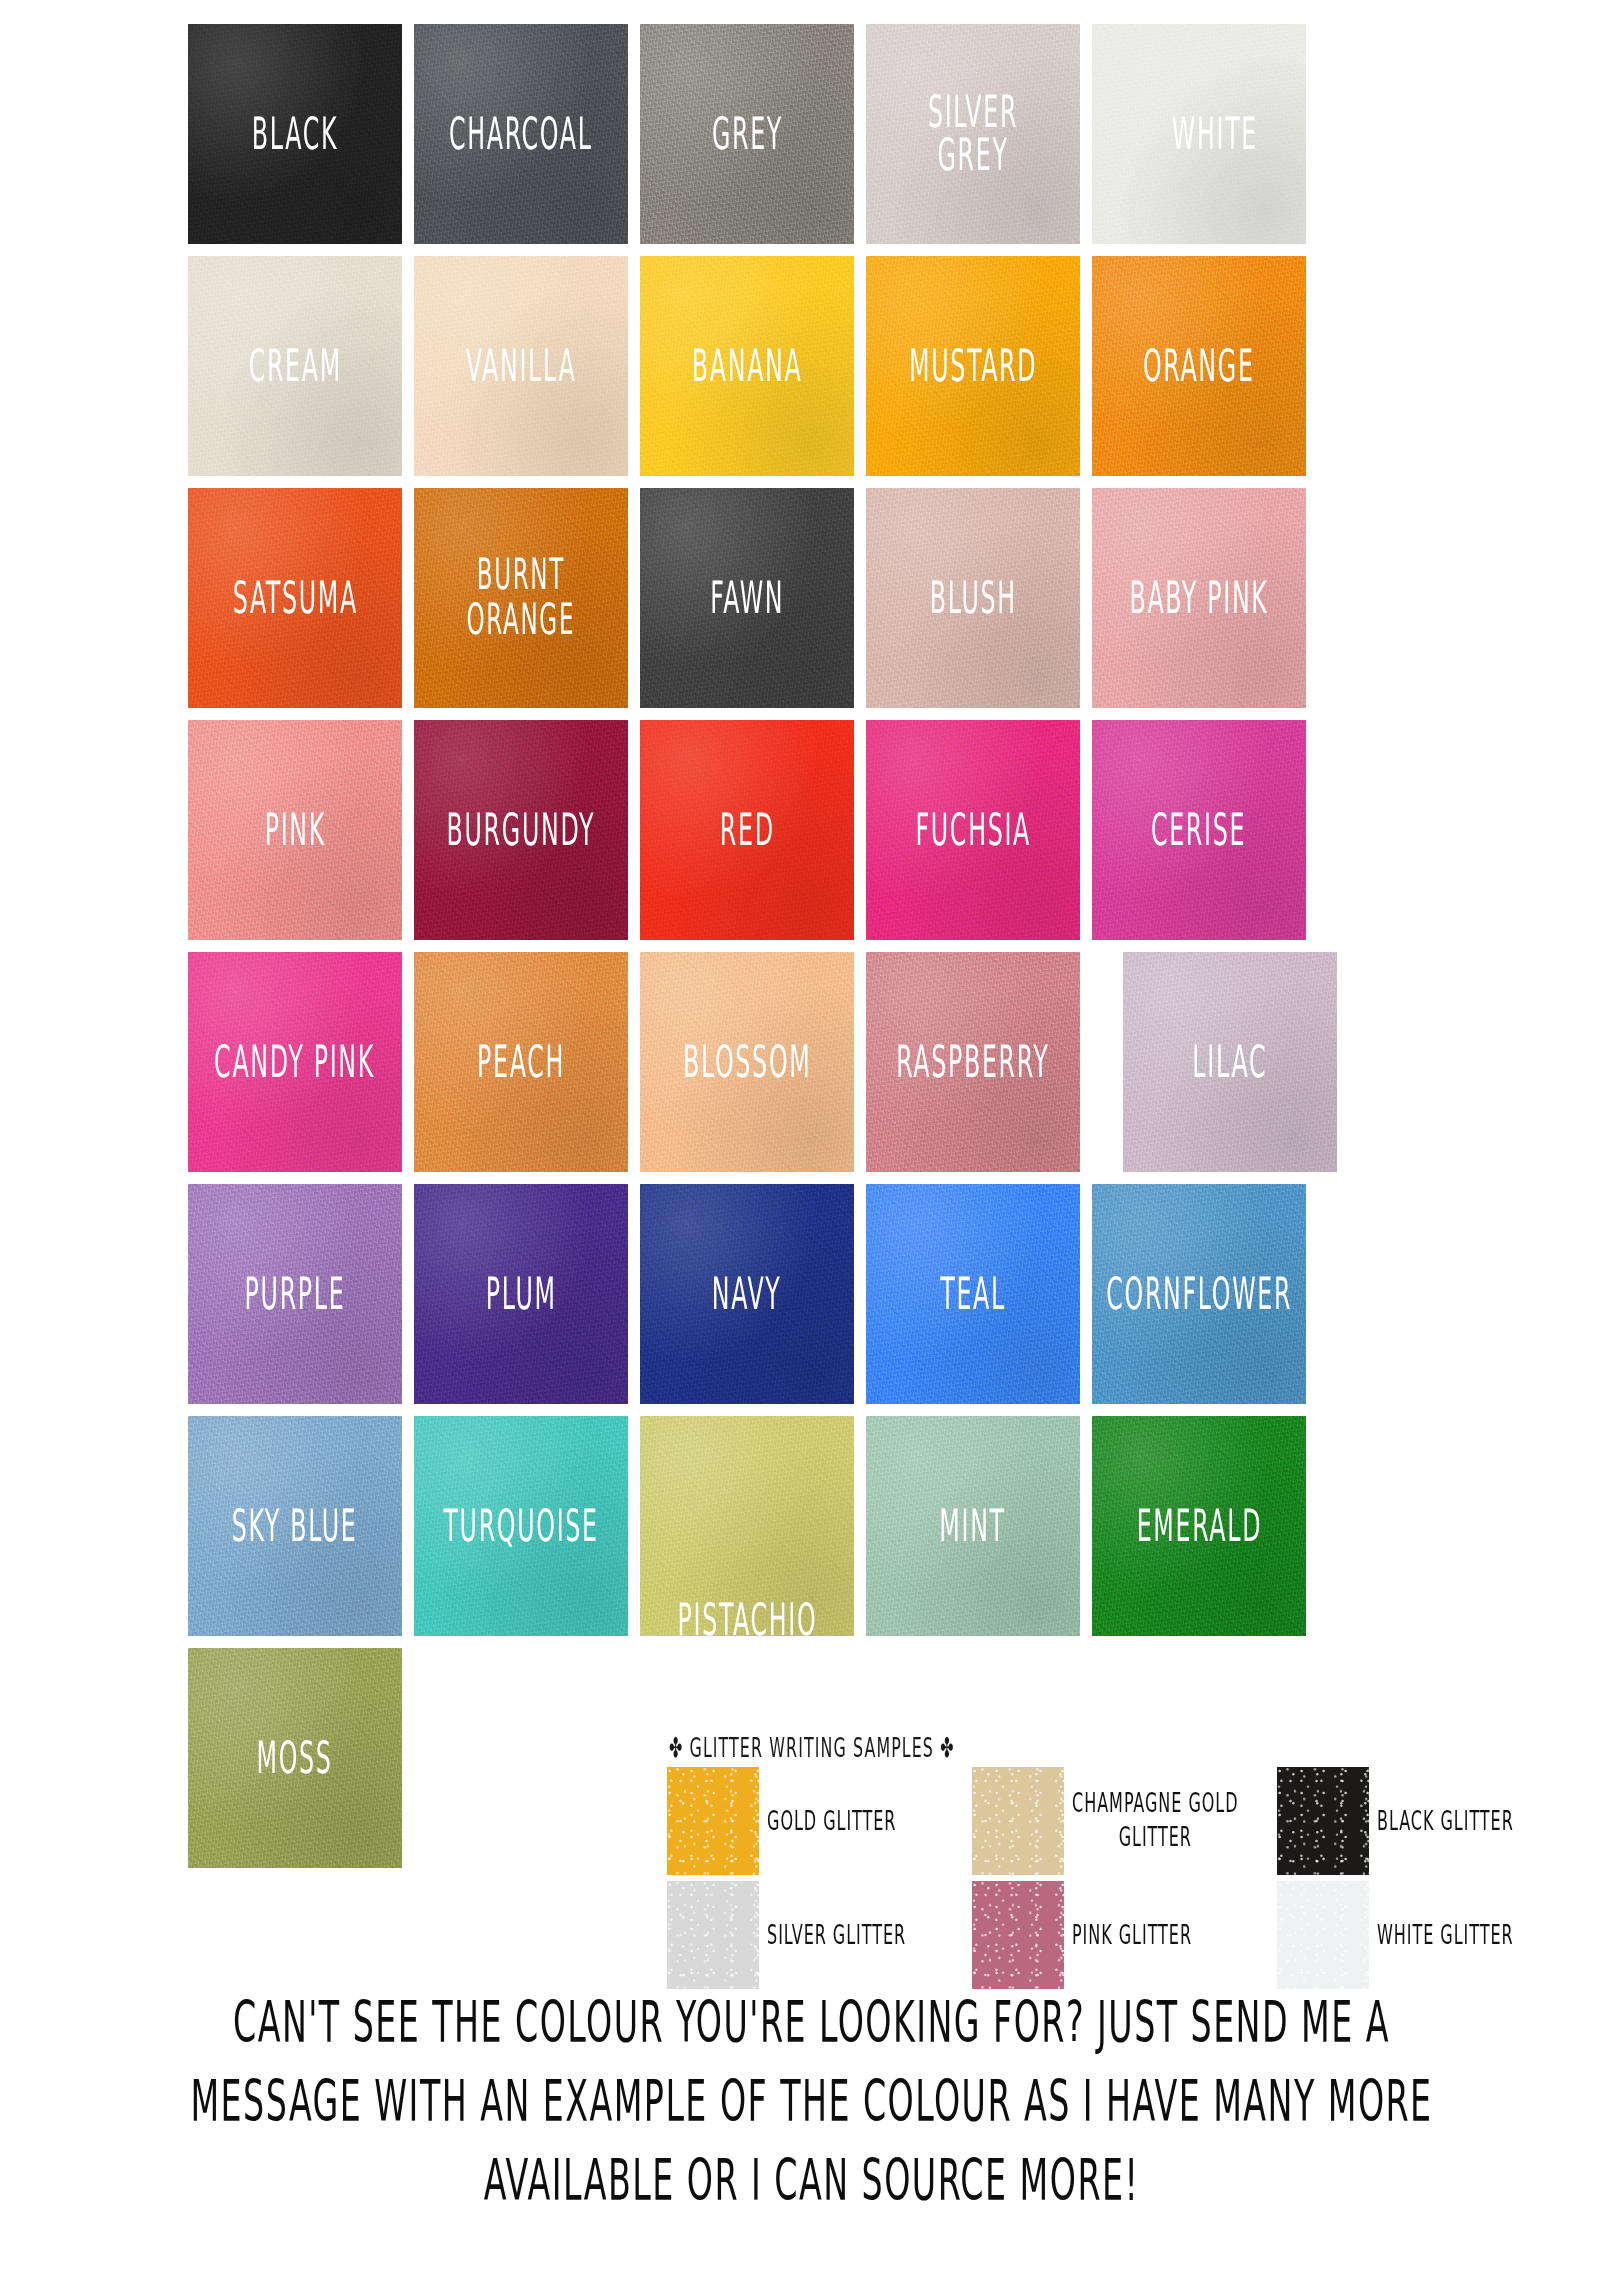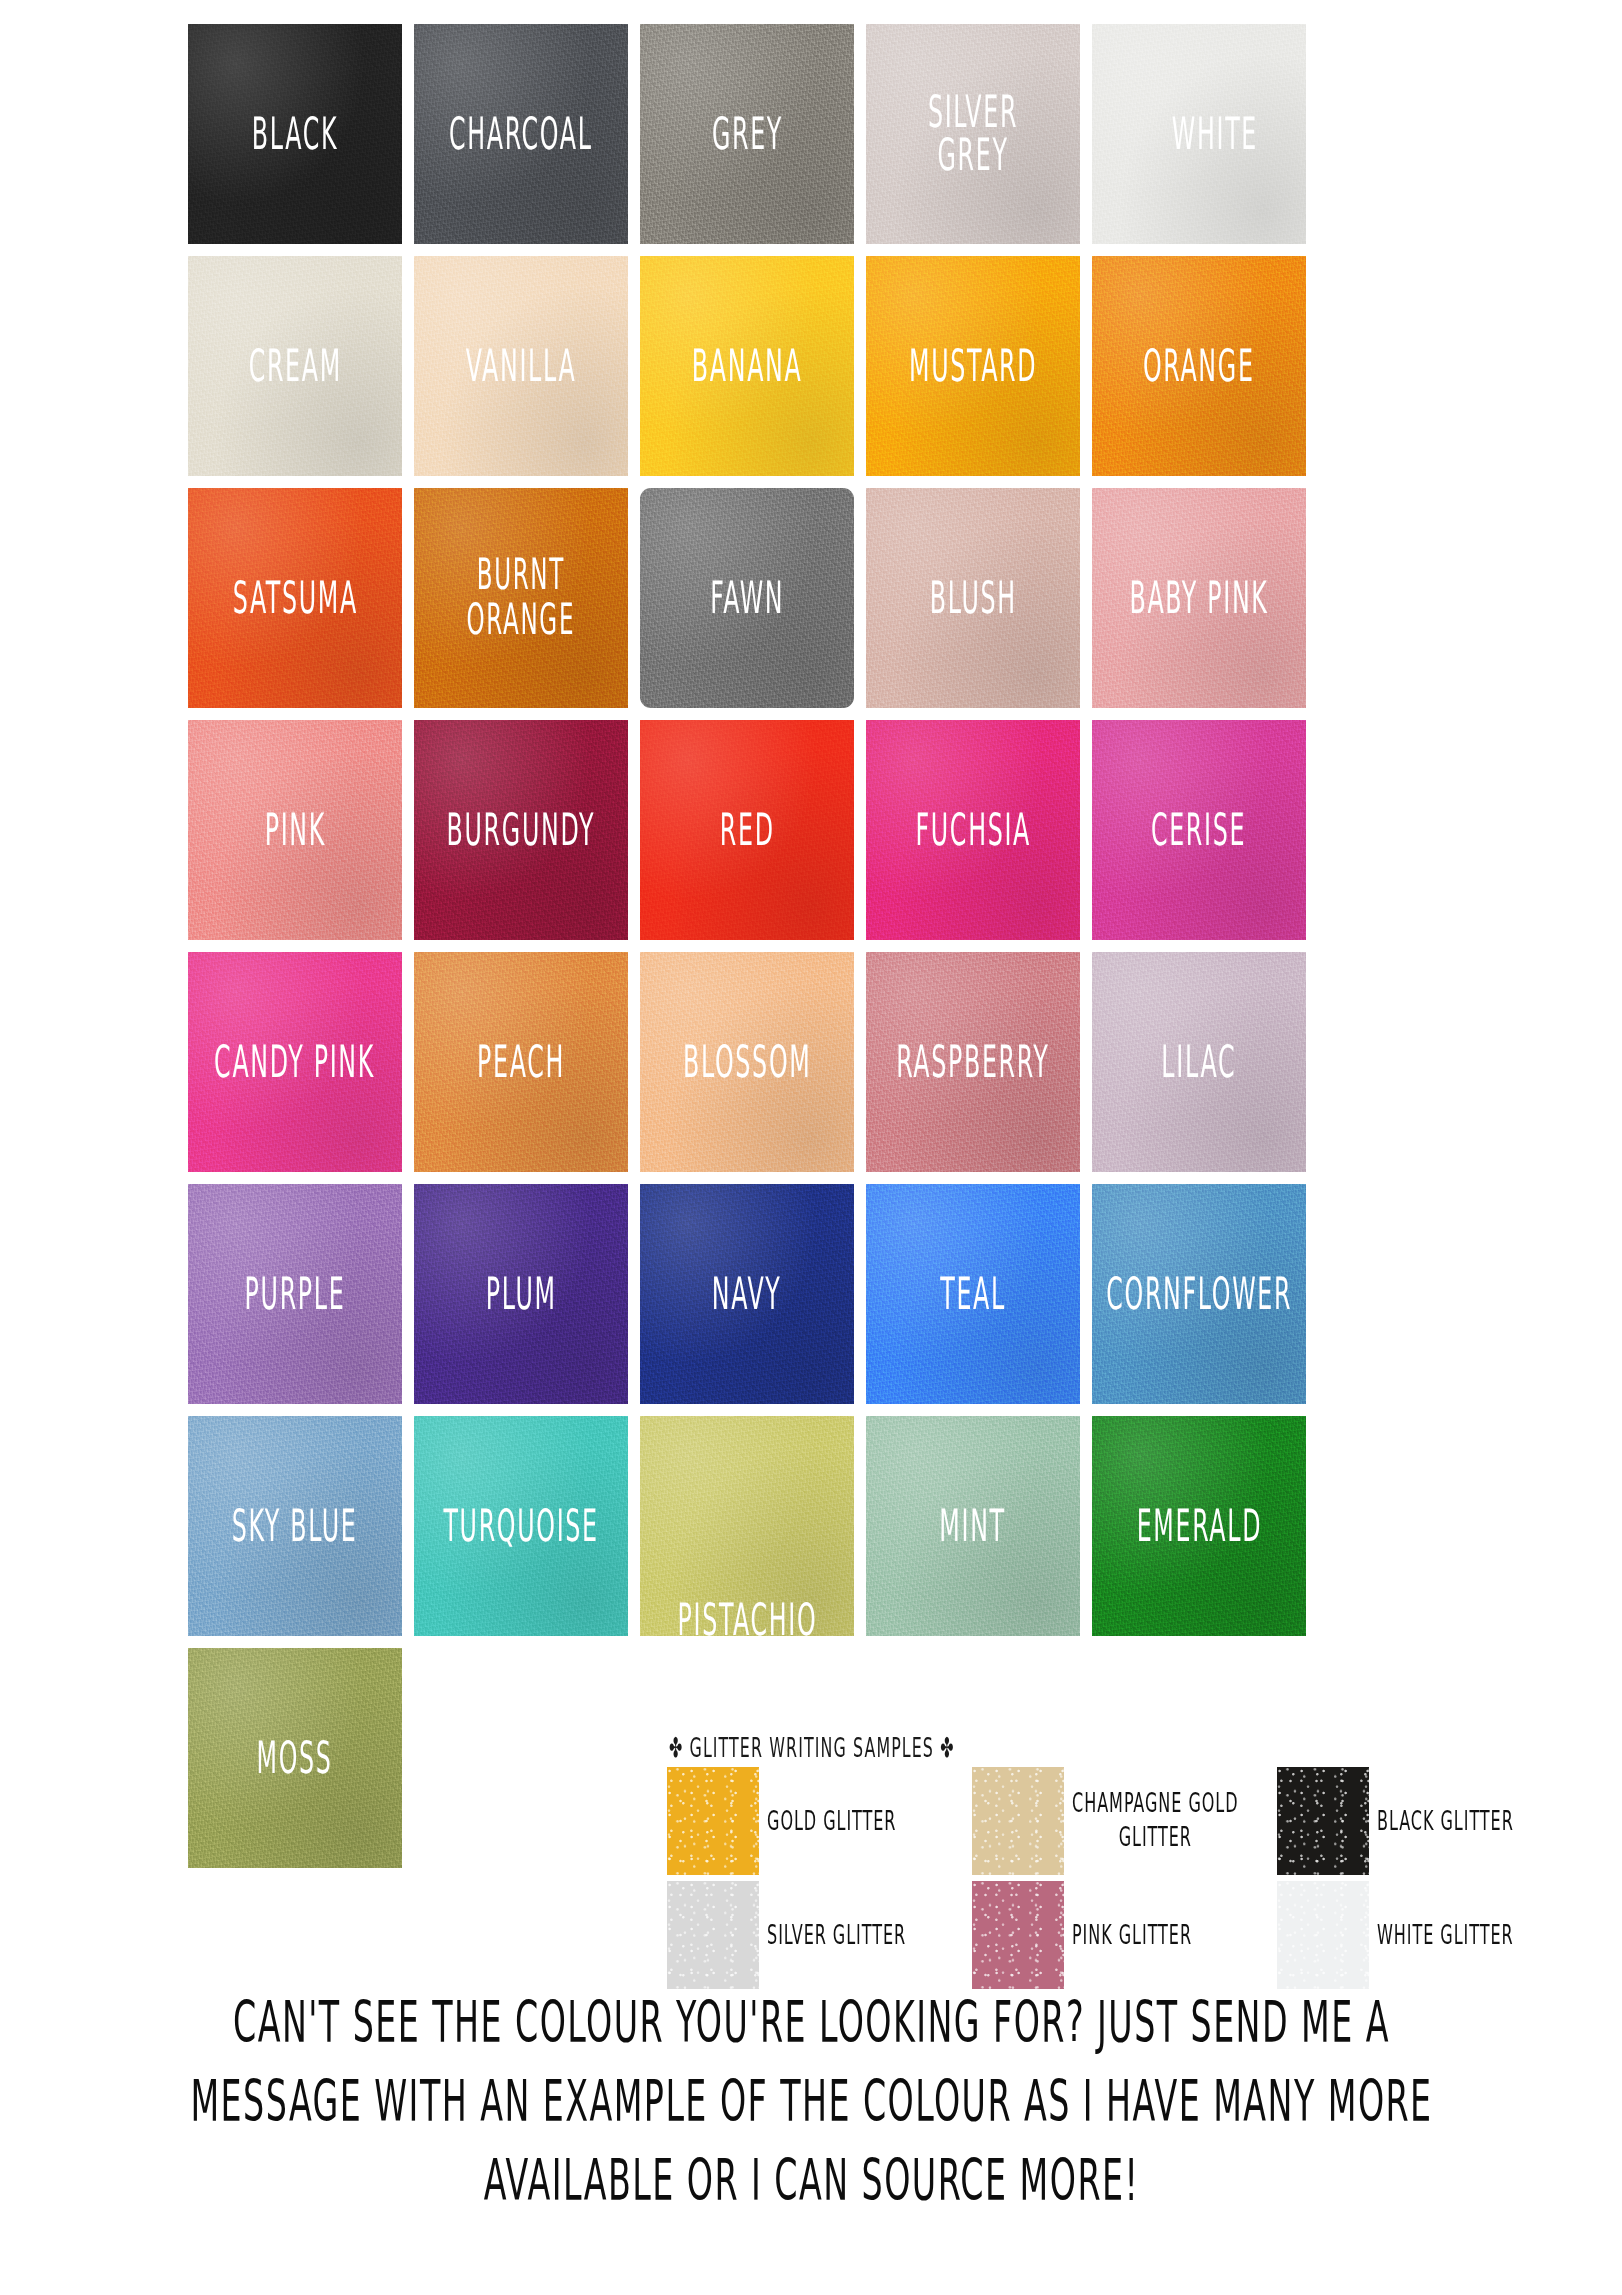--- a/index.html
+++ b/index.html
@@ -180,21 +180,21 @@
     <div class="swatch" style="background: rgb(239, 137, 20);">
       <span class="swatch-label light-text" style="color: rgb(255, 255, 255);">ORANGE</span>
     </div>
     <div class="swatch" style="background: rgb(233, 81, 30);">
       <span class="swatch-label light-text" style="color: rgb(255, 255, 255);">SATSUMA</span>
     </div>
     <div class="swatch" style="background: rgb(206, 109, 16);">
       <span class="swatch-label light-text two-line" style="color: rgb(255, 255, 255);">BURNT
 ORANGE</span>
     </div>
-    <div class="swatch" style="background: #737373; border-radius: 11px;">
+    <div class="swatch" style="background: #404040;">
       <span class="swatch-label light-text" style="color: rgb(255, 255, 255);">FAWN</span>
     </div>
     <div class="swatch" style="background: rgb(216, 181, 171);">
       <span class="swatch-label light-text" style="color: rgb(255, 255, 255);">BLUSH</span>
     </div>
     <div class="swatch" style="background: rgb(232, 165, 167);">
       <span class="swatch-label light-text" style="color: rgb(255, 255, 255);">BABY PINK</span>
     </div>
     <div class="swatch" style="background: rgb(239, 142, 139);">
       <span class="swatch-label light-text" style="color: rgb(255, 255, 255);">PINK</span>
@@ -216,21 +216,21 @@
     </div>
     <div class="swatch" style="background: rgb(224, 137, 64);">
       <span class="swatch-label light-text" style="color: rgb(255, 255, 255);">PEACH</span>
     </div>
     <div class="swatch" style="background: rgb(244, 187, 138);">
       <span class="swatch-label light-text" style="color: rgb(255, 255, 255);">BLOSSOM</span>
     </div>
     <div class="swatch" style="background: rgb(207, 128, 135);">
       <span class="swatch-label light-text" style="color: rgb(255, 255, 255);">RASPBERRY</span>
     </div>
-    <div class="swatch" style="background: rgb(203, 184, 199);">
+    <div class="swatch" style="background: rgb(203, 184, 199); margin-left: 31px;">
       <span class="swatch-label light-text" style="color: rgb(255, 255, 255);">LILAC</span>
     </div>
     <div class="swatch" style="background: rgb(155, 114, 184);">
       <span class="swatch-label light-text" style="color: rgb(255, 255, 255);">PURPLE</span>
     </div>
     <div class="swatch" style="background: rgb(71, 43, 135);">
       <span class="swatch-label light-text" style="color: rgb(255, 255, 255);">PLUM</span>
     </div>
     <div class="swatch" style="background: rgb(31, 49, 132);">
       <span class="swatch-label light-text" style="color: rgb(255, 255, 255);">NAVY</span>

